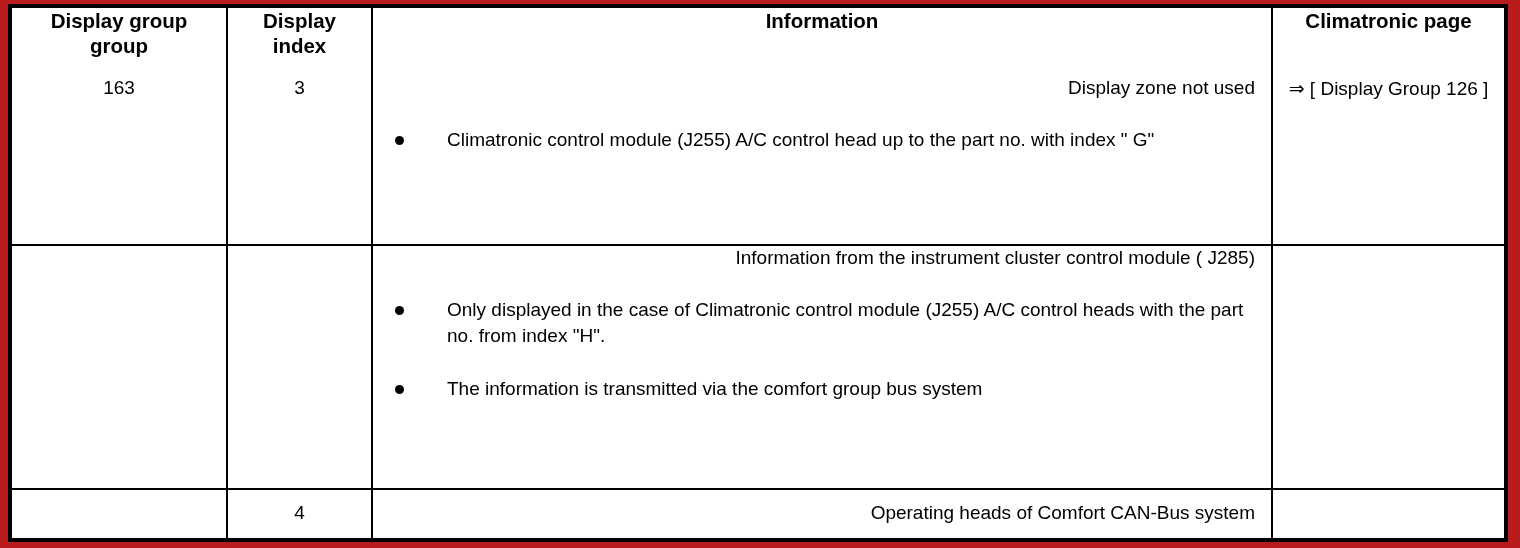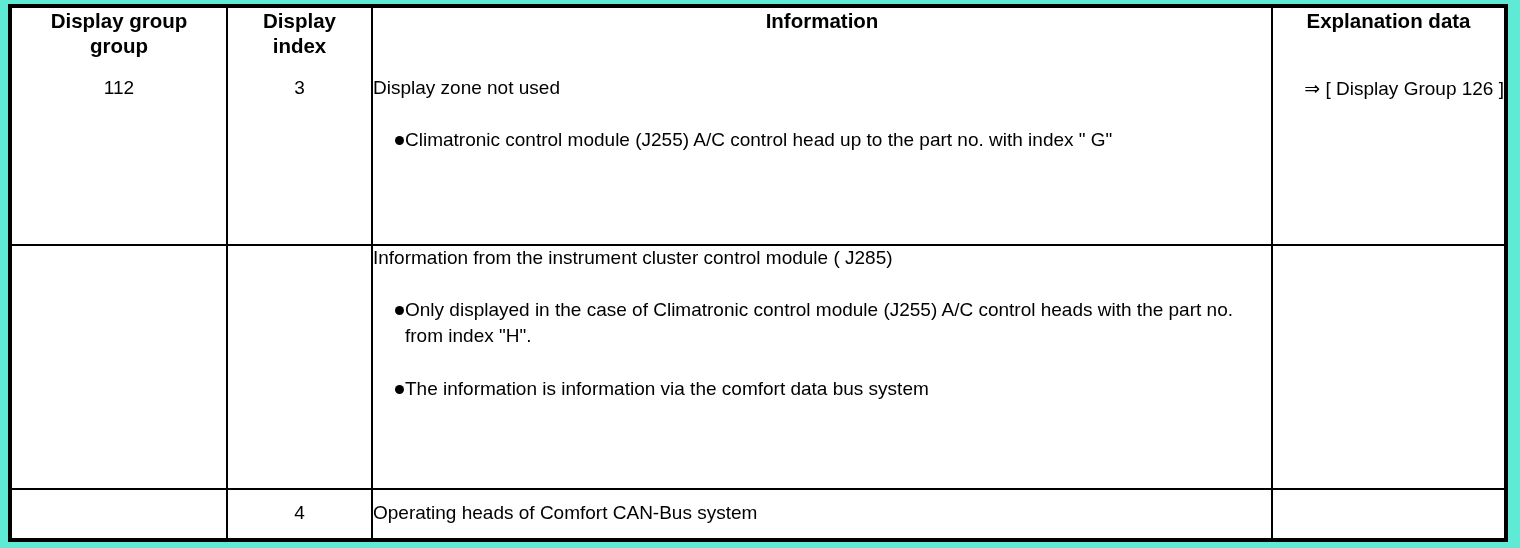--- a/index.html
+++ b/index.html
@@ -9,21 +9,21 @@
     background: #ffffff;
   }
   body {
     font-family: "Liberation Sans", sans-serif;
     color: #000000;
   }
   .page {
     position: relative;
     width: 1520px;
     height: 548px;
-    background: #5eead4;
+    background: #b91c1c;
     overflow: hidden;
   }
   .table-wrap {
     position: absolute;
     left: 8px;
     top: 4px;
     width: 1500px;
     height: 538px;
     box-sizing: border-box;
     border: 4px solid #000000;
@@ -87,41 +87,42 @@
     line-height: 24px;
     padding: 9px 4px 4px 4px;
   }
   td.desc {
     text-align: left;
     font-size: 19px;
     line-height: 24px;
     padding: 9px 10px 6px 8px;
   }
   td.expl {
-    text-align: right;
+    text-align: center;
     font-size: 19px;
     line-height: 25px;
     padding: 9px 8px 4px 8px;
   }
   tbody tr.r3 td.num,
   tbody tr.r3 td.desc {
     padding-top: 11px;
   }
 
   .lead {
     margin: 0 16px 0 0;
+    text-align: right;
   }
   ul.bullets {
     list-style: none;
     margin: 20px 0 0 0;
     padding: 0;
   }
   ul.bullets li {
     position: relative;
-    padding-left: 32px;
+    padding-left: 74px;
     margin-bottom: 20px;
     font-size: 19px;
     line-height: 26px;
     margin-top: 27px;
   }
   ul.bullets li:last-child { margin-bottom: 0; }
   ul.bullets li .dot {
     position: absolute;
     left: 22px;
     top: 9px;
@@ -151,27 +152,27 @@
         <tr>
           <th>
             <span>Display group</span><br>
             <span>group</span>
           </th>
           <th>
             <span>Display</span><br>
             <span>index</span>
           </th>
           <th class="wide">Information</th>
-          <th>Explanation data</th>
+          <th>Climatronic page</th>
         </tr>
       </thead>
       <tbody>
 
         <tr class="r1">
-          <td class="num">112</td>
+          <td class="num">163</td>
           <td class="num">3</td>
           <td class="desc">
             <div class="lead">Display zone not used</div>
             <ul class="bullets">
               <li>
                 <span class="dot"></span>
                 <span>Climatronic control module (J255) A/C control head up to the part no. with index " G"</span>
               </li>
             </ul>
           </td>
@@ -186,21 +187,21 @@
           <td class="num"></td>
           <td class="desc">
             <div class="lead">Information from the instrument cluster control module ( J285)</div>
             <ul class="bullets">
               <li>
                 <span class="dot"></span>
                 <span>Only displayed in the case of Climatronic control module (J255) A/C control heads with the part no. from index "H".</span>
               </li>
               <li>
                 <span class="dot"></span>
-                <span>The information is information via the comfort data bus system</span>
+                <span>The information is transmitted via the comfort group bus system</span>
               </li>
             </ul>
           </td>
           <td class="expl"></td>
         </tr>
 
         <tr class="r3">
           <td class="num"></td>
           <td class="num">4</td>
           <td class="desc">

